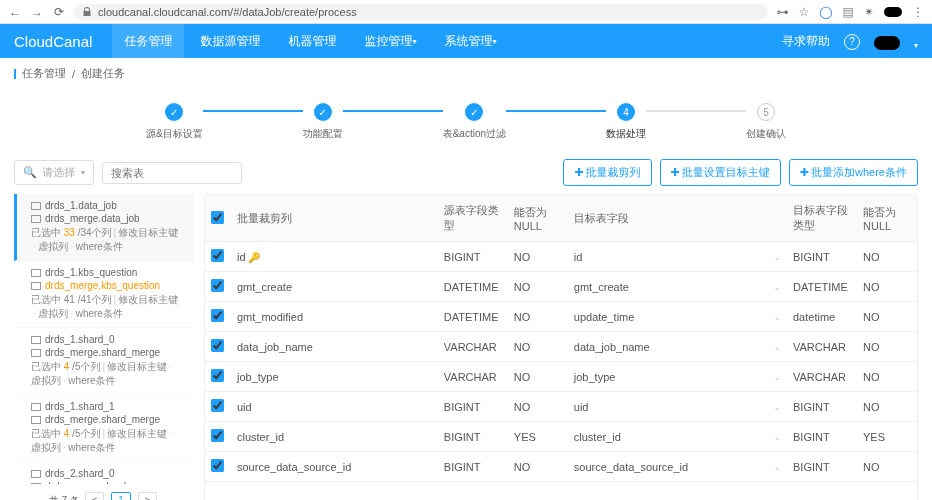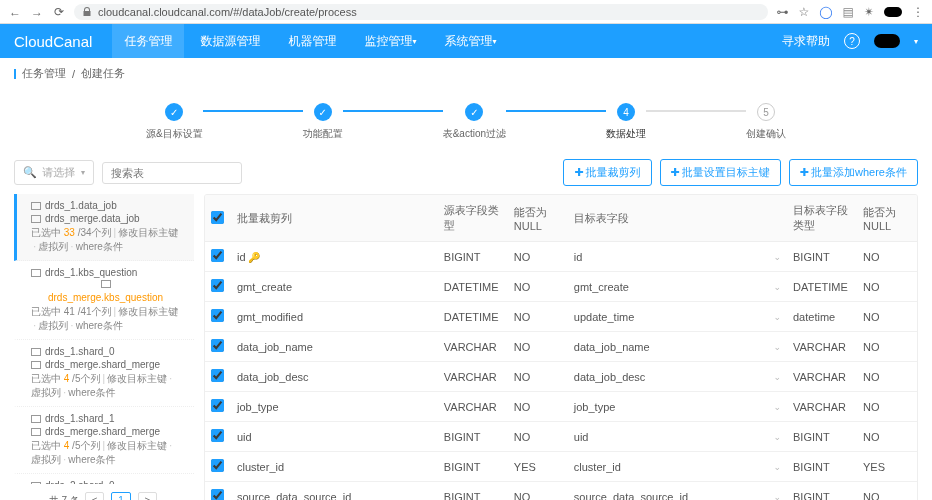--- a/index.html
+++ b/index.html
@@ -8,21 +8,21 @@
 .nav-btn { width: 14px; height: 14px; display: flex; align-items: center; justify-content: center; color: #666; cursor: pointer; }
 .url-bar { flex: 1; display: flex; align-items: center; gap: 6px; padding: 2px 8px; border-radius: 12px; background: #f1f3f4; font-size: 11px; color: #555; }
 .lock-icon { width: 10px; height: 10px; }
 .chrome-right { display: flex; align-items: center; gap: 10px; color: #666; }
 .avatar-sm { width: 18px; height: 10px; background: #000; border-radius: 8px; }
 .top-nav { background: #1E9FFF; color: #fff; display: flex; align-items: center; height: 34px; padding: 0 14px; }
 .logo { font-weight: 400; font-size: 15px; margin-right: 20px; }
 .nav-items { display: flex; gap: 4px; }
 .nav-item { padding: 0 12px; height: 34px; display: flex; align-items: center; font-size: 12px; cursor: pointer; }
 .nav-item.active { background: rgba(255,255,255,0.15); }
-.nav-right { margin-left: auto; display: flex; align-items: center; gap: 14px; }
+.nav-right { margin-left: auto; display: flex; align-items: flex-end; gap: 14px; }
 .help-icon { width: 16px; height: 16px; border: 1px solid #fff; border-radius: 50%; display: flex; align-items: center; justify-content: center; font-size: 10px; }
 .avatar { width: 26px; height: 14px; background: #000; border-radius: 12px; }
 .caret { font-size: 8px; }
 .breadcrumb { padding: 8px 14px; font-size: 11px; color: #666; display: flex; align-items: center; gap: 6px; }
 .breadcrumb .bar { width: 2px; height: 10px; background: #1E9FFF; }
 .steps { display: flex; justify-content: center; align-items: center; padding: 14px 0 10px; }
 .step { display: flex; flex-direction: column; align-items: center; position: relative; }
 .step-circle { width: 18px; height: 18px; border-radius: 50%; display: flex; align-items: center; justify-content: center; font-size: 10px; color: #fff; }
 .step-circle.done { background: #1E9FFF; }
 .step-circle.active { background: #1E9FFF; }
@@ -34,21 +34,21 @@
 .toolbar { display: flex; align-items: center; padding: 8px 14px; gap: 8px; }
 .select-box { border: 1px solid #ddd; border-radius: 3px; padding: 4px 8px; font-size: 11px; color: #aaa; display: flex; align-items: center; gap: 4px; width: 80px; justify-content: space-between; }
 .search-box { border: 1px solid #ddd; border-radius: 3px; padding: 4px 8px; font-size: 11px; color: #aaa; width: 140px; }
 .toolbar-right { margin-left: auto; display: flex; gap: 8px; }
 .btn-outline { border: 1px solid #1E9FFF; color: #1E9FFF; background: #fff; padding: 5px 10px; border-radius: 3px; font-size: 11px; cursor: pointer; display: flex; align-items: center; gap: 2px; }
 .main { display: flex; padding: 0 14px; gap: 10px; }
 .sidebar { width: 180px; flex-shrink: 0; max-height: 290px; overflow: hidden; }
 .side-item { border-left: 3px solid transparent; padding: 6px 14px; font-size: 10px; color: #666; border-bottom: 1px dotted #eee; }
 .side-item.selected { border-left-color: #1E9FFF; background: #f8f8f8; }
 .side-item .row1 { display: flex; align-items: center; gap: 4px; margin-bottom: 2px; }
-.side-item .row1.highlight { color: #ff9800; flex-direction: column; }
+.side-item .row1.highlight { color: #ff9800; }
 .side-item .table-icon { width: 10px; height: 8px; border: 1px solid #999; display: inline-block; }
 .side-item .row3 { color: #888; }
 .side-item .row3 .orange { color: #ff9800; }
 .side-item .sep { color: #ccc; margin: 0 2px; }
 .pagination { text-align: center; padding: 8px 0; font-size: 10px; color: #666; }
 .pagination .pg { display: inline-block; padding: 2px 6px; border: 1px solid #ddd; margin: 0 2px; border-radius: 2px; cursor: pointer; }
 .pagination .pg.active { border-color: #1E9FFF; color: #1E9FFF; }
 .table-wrap { flex: 1; border: 1px solid #eee; border-radius: 3px; overflow: hidden; }
 .tbl { width: 100%; border-collapse: collapse; font-size: 11px; }
 .tbl th { background: #fafafa; text-align: left; padding: 8px 6px; font-weight: 500; color: #666; border-bottom: 1px solid #eee; }
@@ -308,34 +308,20 @@
               <div class="target-cell">
                 <span class="">data_job_name</span>
                 <span class="chev">⌄</span>
               </div>
             </td>
     <td>VARCHAR</td>
     <td>NO</td>
           </tr>
           <tr>
     <td><input type="checkbox" checked="" style=""></td>
-    <td><span>data_job_desc</span></td>
-    <td>VARCHAR</td>
-    <td>NO</td>
-    <td>
-              <div class="target-cell">
-                <span class="">data_job_desc</span>
-                <span class="chev">⌄</span>
-              </div>
-            </td>
-    <td>VARCHAR</td>
-    <td>NO</td>
-          </tr>
-          <tr>
-    <td><input type="checkbox" checked="" style=""></td>
     <td><span>job_type</span></td>
     <td>VARCHAR</td>
     <td>NO</td>
     <td>
               <div class="target-cell">
                 <span class="">job_type</span>
                 <span class="chev">⌄</span>
               </div>
             </td>
     <td>VARCHAR</td>

